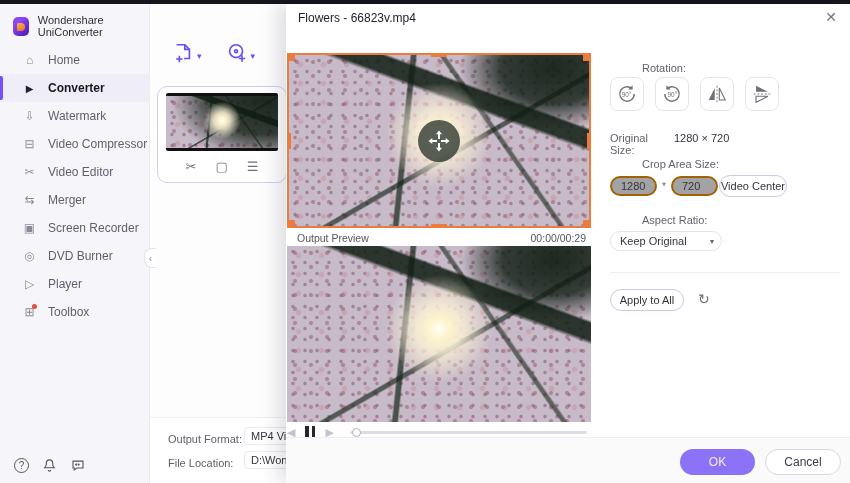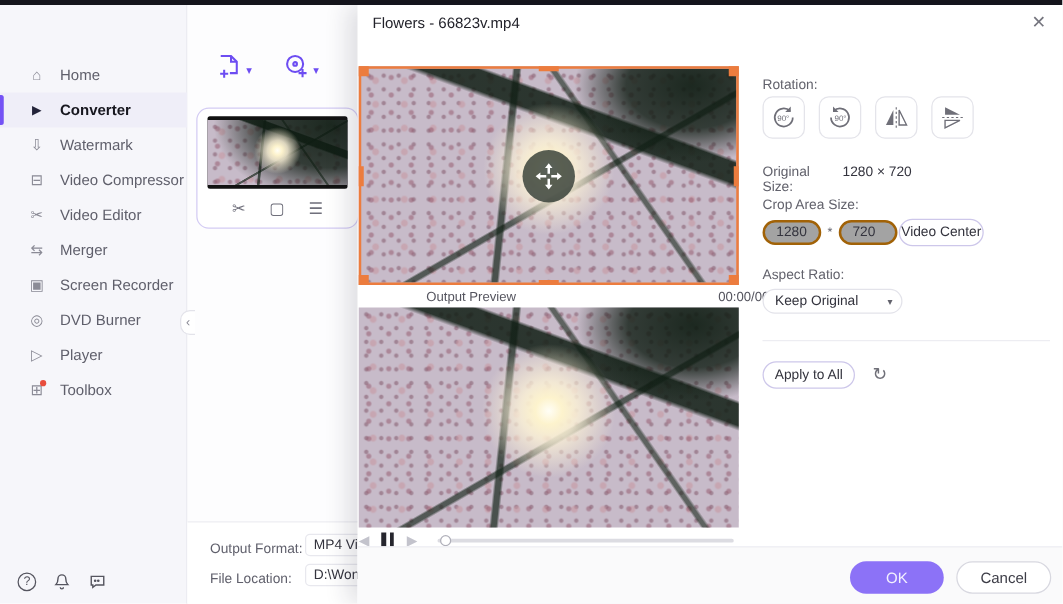--- a/index.html
+++ b/index.html
@@ -66,34 +66,34 @@
   .tabs { position:absolute; left:13px; top:28px; display:flex; gap:20px; align-items:flex-end; height:18px; }
   .tab { font-size:11px; color:#55555f; padding-bottom:4px; }
   .tab.active { color:#17171f; font-weight:bold; border-bottom:2px solid #3a3a44; }
 
   .preview1 { position:absolute; left:1px; top:49px; width:304px; height:175px; border:2px solid #ec7c3e; }
   .handle { position:absolute; background:#ec7c3e; }
   .h-c { width:8px; height:8px; }
   .h-h { width:16px; height:4px; left:50%; margin-left:-8px; }
   .h-v { width:4px; height:16px; top:50%; margin-top:-8px; }
   .move-btn { position:absolute; left:50%; top:50%; width:42px; height:42px; margin:-21px 0 0 -21px; border-radius:50%; background:rgba(42,52,46,.78); display:flex; align-items:center; justify-content:center; }
-  .preview-bar { position:absolute; left:1px; top:226px; width:304px; height:16px; background:#fff; display:flex; align-items:center; justify-content:space-between; padding:0 5px 0 10px;margin-left:44px; }
+  .preview-bar { position:absolute; left:1px; top:226px; width:304px; height:16px; background:#fff; display:flex; align-items:center; justify-content:space-between; padding:0 5px 0 10px; }
   .preview-bar span { font-size:10.5px; color:#55555f; }
   .preview2 { position:absolute; left:1px; top:242px; width:304px; height:176px; }
 
   .controls { position:absolute; left:1px; top:420px; width:304px; height:16px; display:flex; align-items:center; }
   .pc { margin-right:10px; font-size:11px; }
   .pc.dim { color:#c3c3cc; }
   .pause { display:flex; gap:3px; margin-right:10px; }
   .pause i { display:block; width:3.5px; height:12px; background:#26262e; }
   .seek { position:relative; flex:1; height:3px; background:#dcdce2; border-radius:2px; margin:0 4px 0 6px; }
   .seek-knob { position:absolute; left:2px; top:50%; width:9px; height:9px; margin-top:-4.5px; border-radius:50%; background:#fff; border:1px solid #b0b0ba; }
 
   
-  .plabel { position:absolute; font-size:11px; color:#62626c; }
+  .plabel { position:absolute; font-size:11px; color:#62626c;margin-left:32px; }
   .pvalue { font-size:11px; color:#34343e; }
   .rot-row { position:absolute; left:324px; top:73px; display:flex; gap:11px; }
   .rot-btn { width:34px; height:34px; background:#fff; border:1px solid #e4e4ea; border-radius:8px; display:flex; align-items:center; justify-content:center; }
   .size-line { position:absolute; left:324px; top:128px; display:flex; }
   .size-line .plabel2 { font-size:11px; color:#62626c; width:64px; }
   .inputs-row { position:absolute; left:324px; top:172px; display:flex; align-items:center; }
   .num-input { width:47px; height:20px; border:2px solid #a16207; border-radius:10px; font-size:11px; color:#34343e; padding:0 0 0 9px; font-family:"Liberation Sans",sans-serif; background:#a3a3a3; }
   .star { font-size:10px; color:#62626c; margin:0 5px; }
   .pill { height:22px; border-radius:11px; border:1px solid #cdc7ea; background:#fff; font-size:11px; color:#33333d; display:flex; align-items:center; justify-content:center; }
   .align-pill { position:absolute; left:433px; top:171px; width:68px; }
@@ -108,20 +108,26 @@
   .btn { position:absolute; top:11px; height:26px; border-radius:13px; font-size:12px; display:flex; align-items:center; justify-content:center; }
   .btn-ok { left:394px; width:75px; background:#8c72f7; color:#f3f1fe; }
   .btn-cancel { left:479px; width:76px; background:#fff; border:1px solid #d8d8e0; color:#3c3c46; }
 </style>
 </head>
 <body>
 
 <div class="topbar"></div>
 
 <div class="sidebar">
+  <div class="brand">
+    <div class="logo">
+        <span></span>
+      </div>
+    <div class="brand-title">Wondershare UniConverter</div>
+  </div>
   <div class="nav">
     <div class="nav-item">
       <span class="glyph">⌂</span>
       <span class="lbl">Home</span>
     </div>
     <div class="nav-item active">
       <span class="glyph" style="font-size:10px;">▶</span>
       <span class="lbl">Converter</span>
     </div>
     <div class="nav-item">

